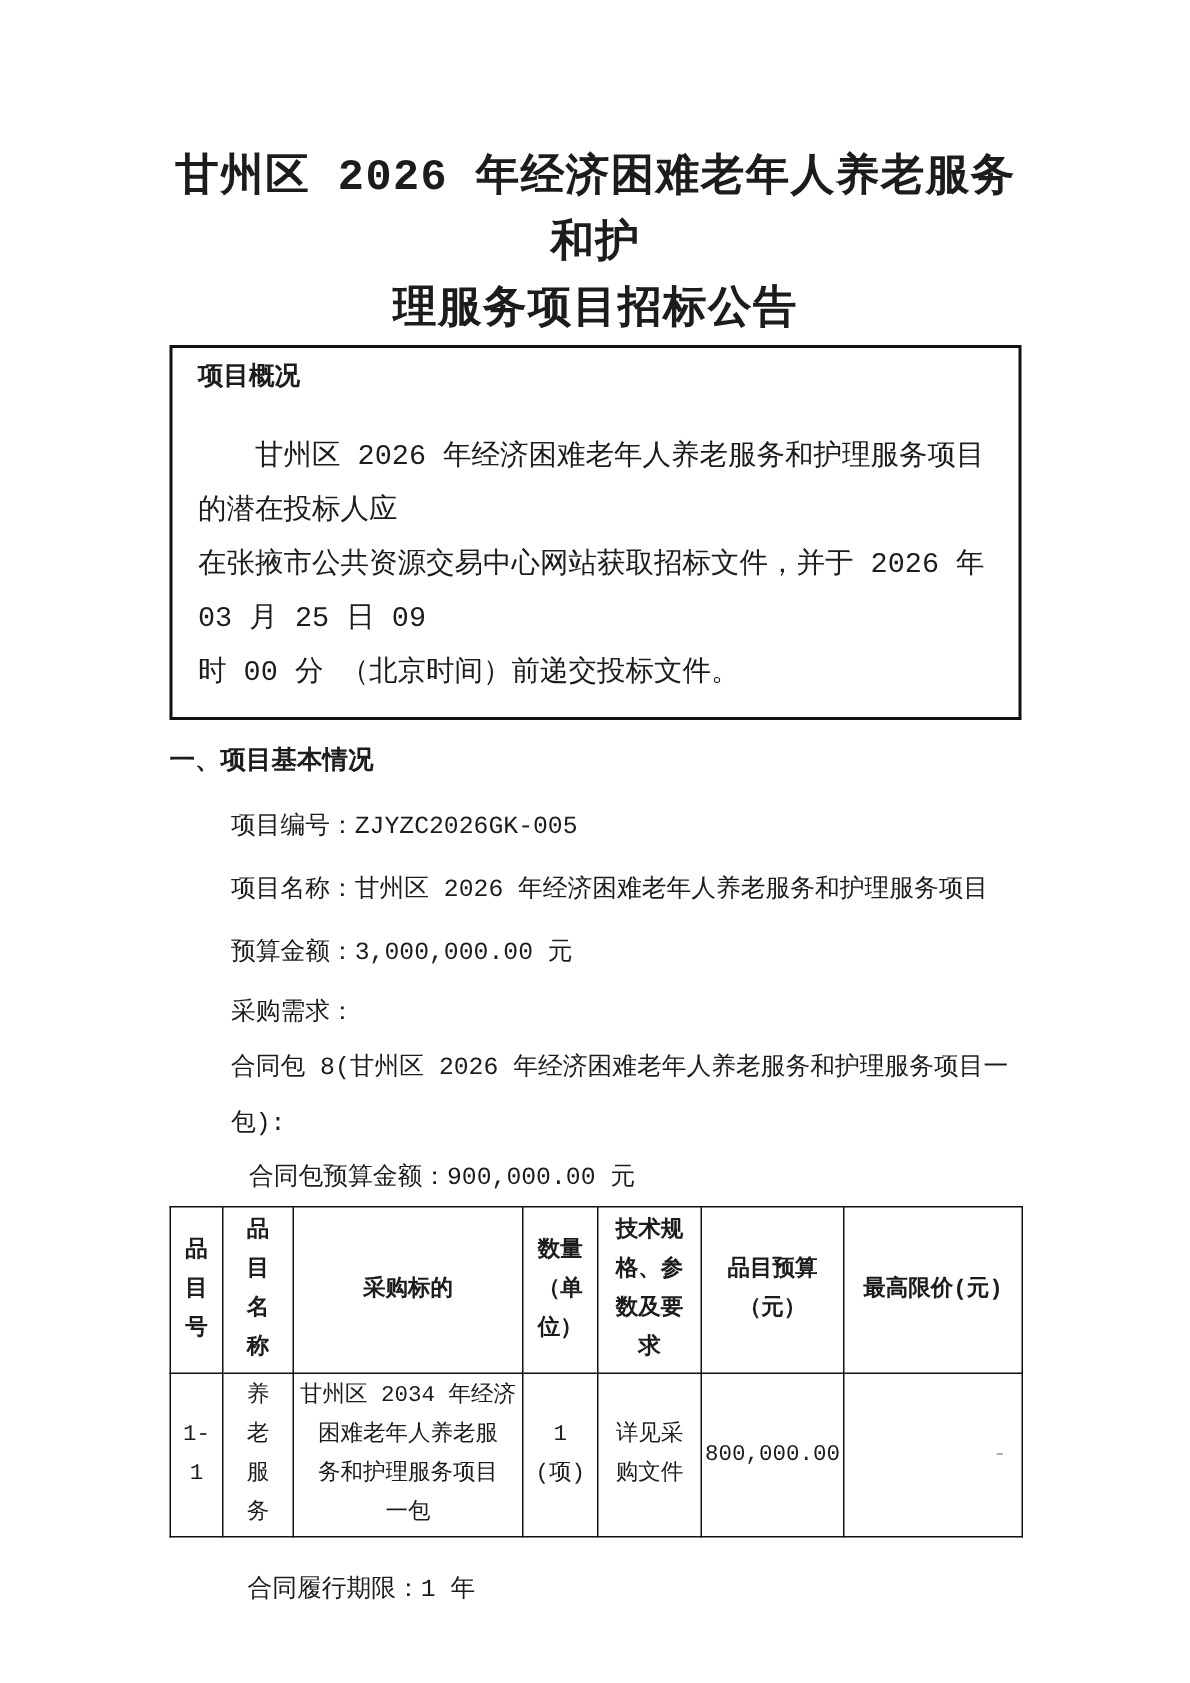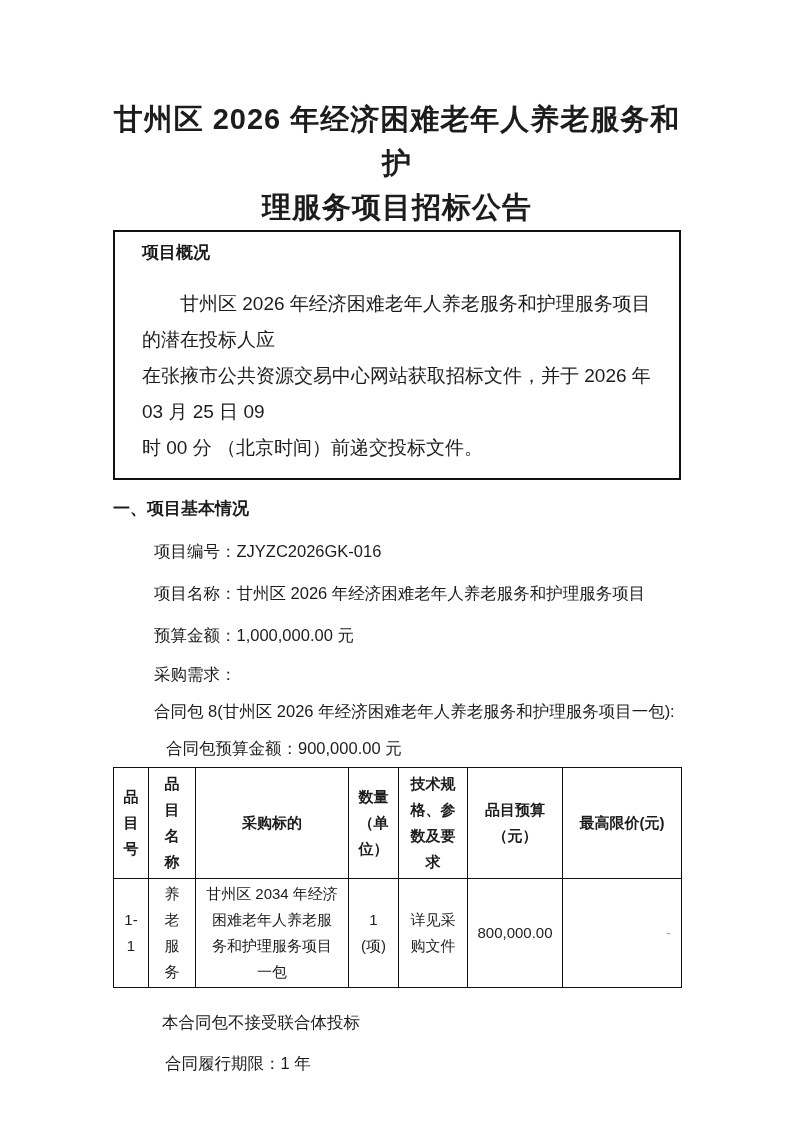--- a/index.html
+++ b/index.html
@@ -3,36 +3,36 @@
 <meta charset="utf-8">
 <style>
   * { margin:0; padding:0; box-sizing:border-box; }
   html,body { background:#ffffff; }
   .page {
     position:relative;
     width:793px; height:1122px;
     margin:0 auto;
     background:#ffffff;
     overflow:hidden;
-    font-family:Liberation Sans, sans-serif;
+    font-family:Liberation Mono, monospace;
     color:#1c1c1c;
     padding:97px 112px 0 113px;
   }
   .doc-title {
     font-size:29px;
     font-weight:700;
     line-height:44px;
     text-align:center;
     white-space:pre-line;
     letter-spacing:1px;
   }
   .overview-box {
     margin-top:1px;
     border:2px solid #111111;
-    padding:10px 15px 12px 27px;
+    padding:10px 15px 12px 17px;
   }
   .overview-heading {
     font-size:17px;
     font-weight:700;
     line-height:22px;
   }
   .overview-body {
     margin-top:22px;
     font-size:19px;
     line-height:36px;
@@ -96,23 +96,23 @@
   <div class="overview-box">
     <div class="overview-heading">项目概况</div>
     <div class="overview-body">甘州区 2026 年经济困难老年人养老服务和护理服务项目的潜在投标人应
 在张掖市公共资源交易中心网站获取招标文件，并于 2026 年 03 月 25 日 09
 时 00 分 （北京时间）前递交投标文件。</div>
   </div>
 
   <div class="section-heading">一、项目基本情况</div>
 
   <div class="fields">
-    <div class="field">项目编号：ZJYZC2026GK-016</div>
+    <div class="field">项目编号：ZJYZC2026GK-005</div>
     <div class="field">项目名称：甘州区 2026 年经济困难老年人养老服务和护理服务项目</div>
-    <div class="field">预算金额：1,000,000.00 元</div>
+    <div class="field">预算金额：3,000,000.00 元</div>
     <div class="field compact">采购需求：</div>
     <div class="field compact">合同包 8(甘州区 2026 年经济困难老年人养老服务和护理服务项目一包):</div>
     <div class="field pkg-budget">合同包预算金额：900,000.00 元</div>
   </div>
 
   <table class="items-table">
     <colgroup>
       <col style="width:35px">
       <col style="width:47px">
       <col style="width:153px">
@@ -157,18 +157,17 @@
 (项)</td>
       <td>详见采
 购文件</td>
       <td>800,000.00</td>
       <td class="dash-cell">-</td>
     </tr>
   </tbody>
     </table>
 
   <div class="notes">
-    <div class="note n1">本合同包不接受联合体投标</div>
     <div class="note n2">合同履行期限：1 年</div>
 
   </div>
 
 </div>
 
 </body></html>

